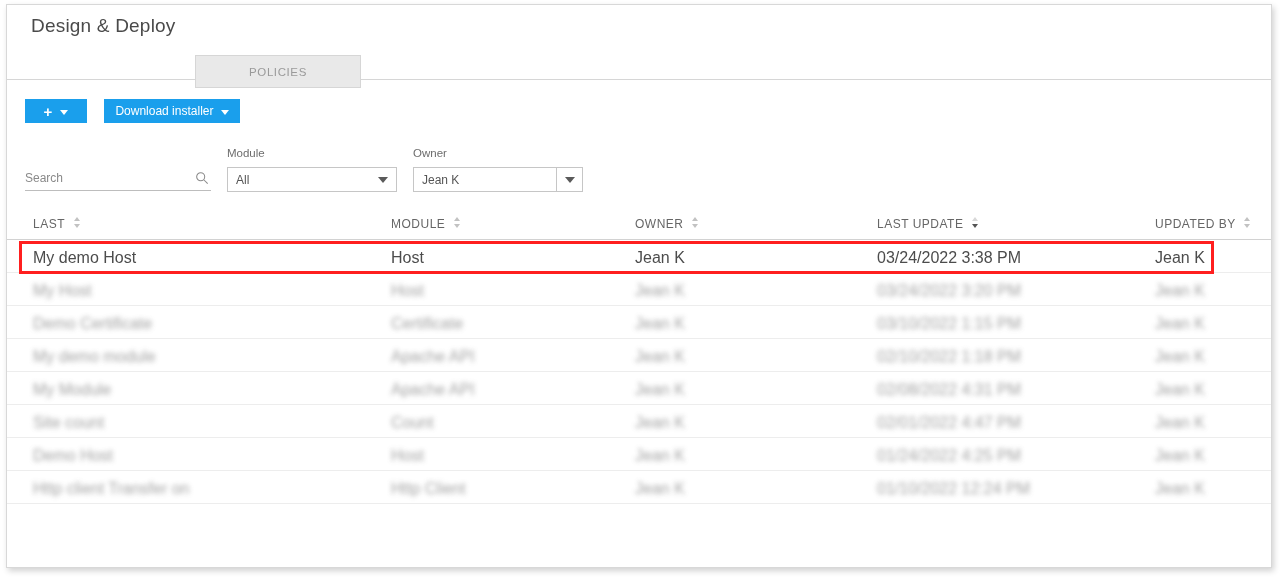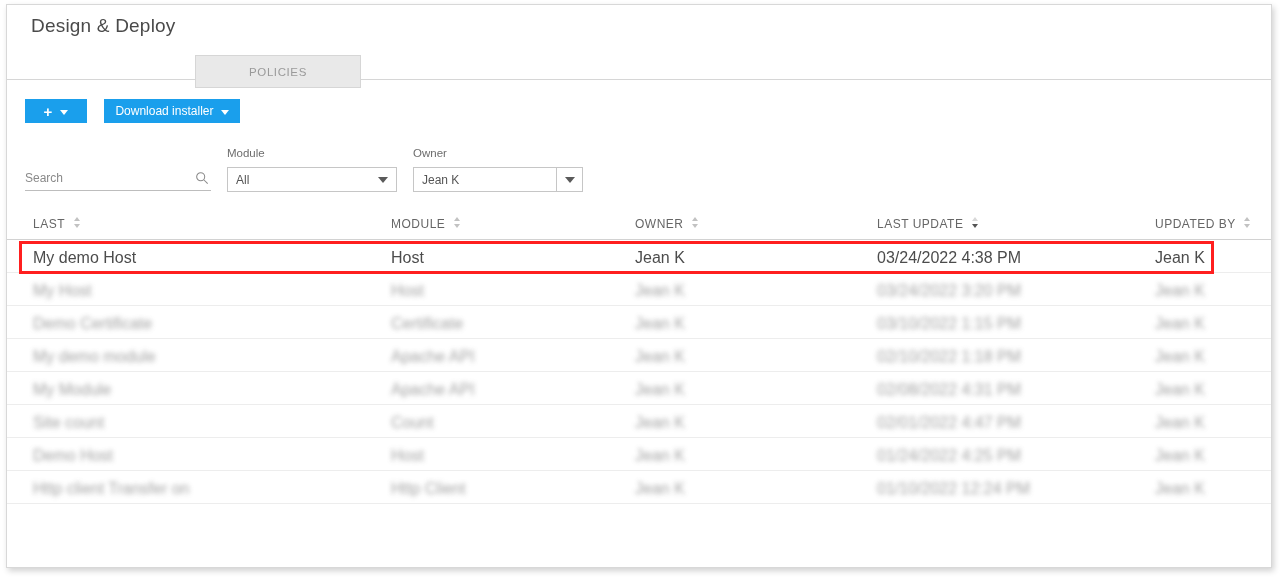--- a/index.html
+++ b/index.html
@@ -320,21 +320,21 @@
         <span>UPDATED BY</span>
         <span class="sorter"><i class="up"></i><i class="down"></i></span>
       </div>
     </div>
 
     <div id="tbody">
         <div class="row">
           <div class="cell col-name">My demo Host</div>
           <div class="cell col-module">Host</div>
           <div class="cell col-owner">Jean K</div>
-          <div class="cell col-updated">03/24/2022 4:38 PM</div>
+          <div class="cell col-updated">03/24/2022 3:38 PM</div>
           <div class="cell col-by">Jean K</div>
         </div>
         <div class="row row-redacted">
           <div class="cell col-name">My Host</div>
           <div class="cell col-module">Host</div>
           <div class="cell col-owner">Jean K</div>
           <div class="cell col-updated">03/24/2022 3:20 PM</div>
           <div class="cell col-by">Jean K</div>
         </div>
         <div class="row row-redacted">

